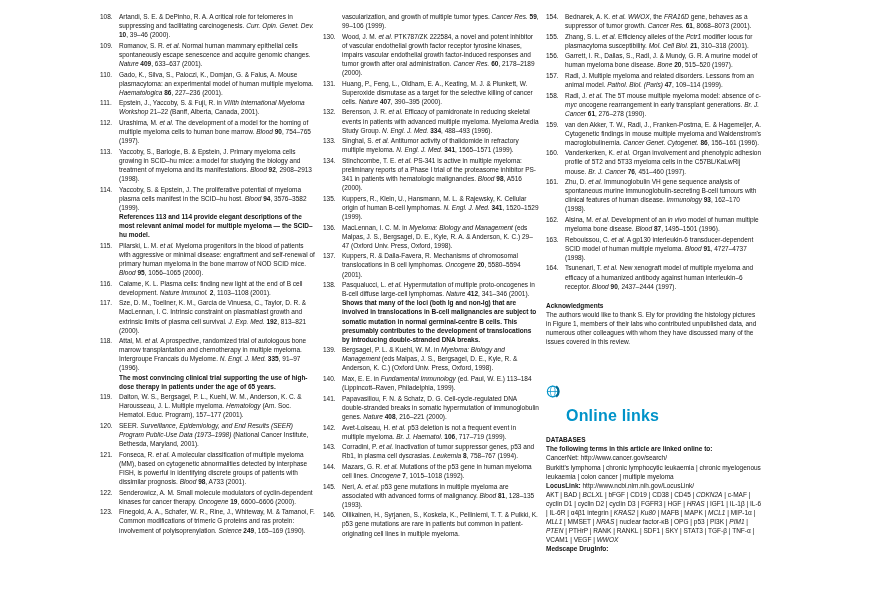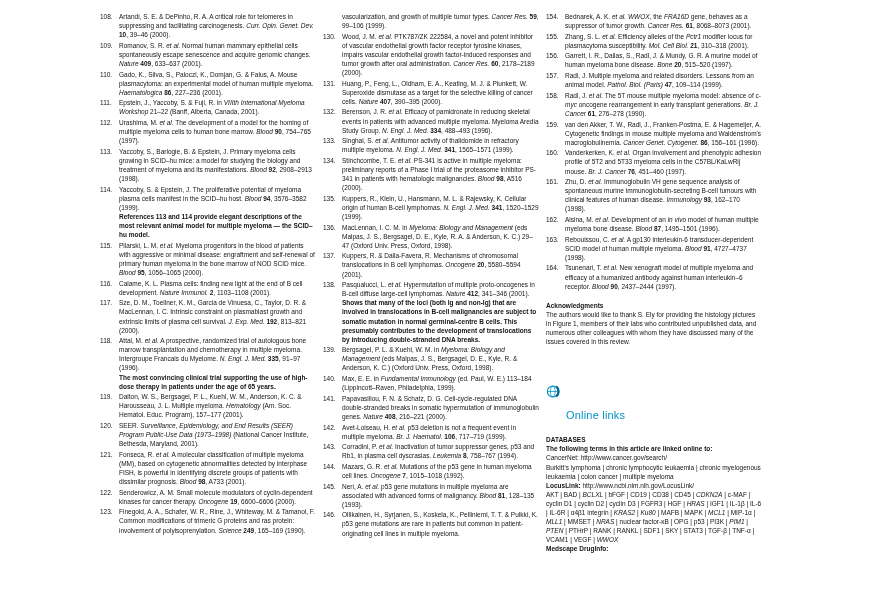--- a/index.html
+++ b/index.html
@@ -10,21 +10,21 @@
   .col{width:216px;}
   .ref{padding-left:19px;text-indent:-19px;margin-bottom:1.5px;}
   .ref.cont{text-indent:0;}
   .num{display:inline-block;width:19px;text-indent:0;}
   .it{font-style:italic;}
   .bd{font-weight:bold;}
   .note{font-weight:bold;text-indent:0;}
   .ack{margin-top:10px;}
   .ack-h{font-weight:bold;}
   .online{margin-top:17px;display:flex;align-items:center;gap:5px;}
-  .online-t{font-size:11px;font-weight:normal;letter-spacing:.2px;margin-top:48px;}
+  .online-t{font-size:16px;font-weight:bold;letter-spacing:.2px;margin-top:48px;}
   .globe{display:inline-flex;width:15px;height:15px;}
   .db{margin-top:15px;}
   .db-h{font-weight:bold;}
   .db-intro{font-weight:bold;}
 </style>
 </head>
 <body>
 
 <div class="page">
   <div class="cols">

